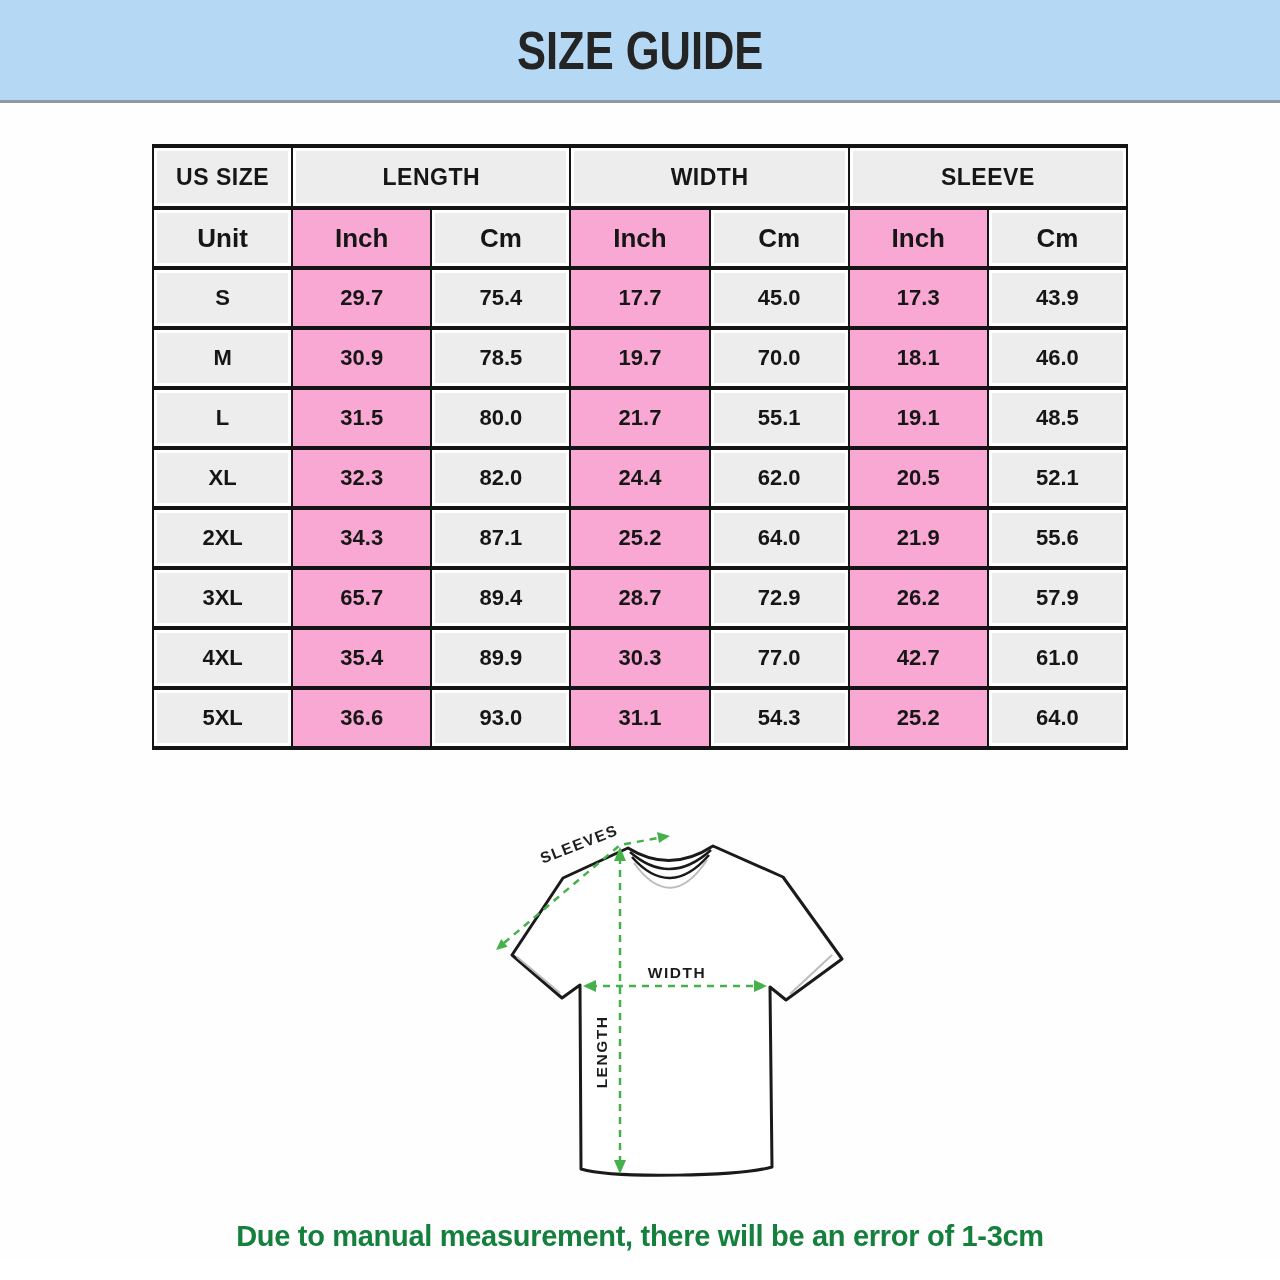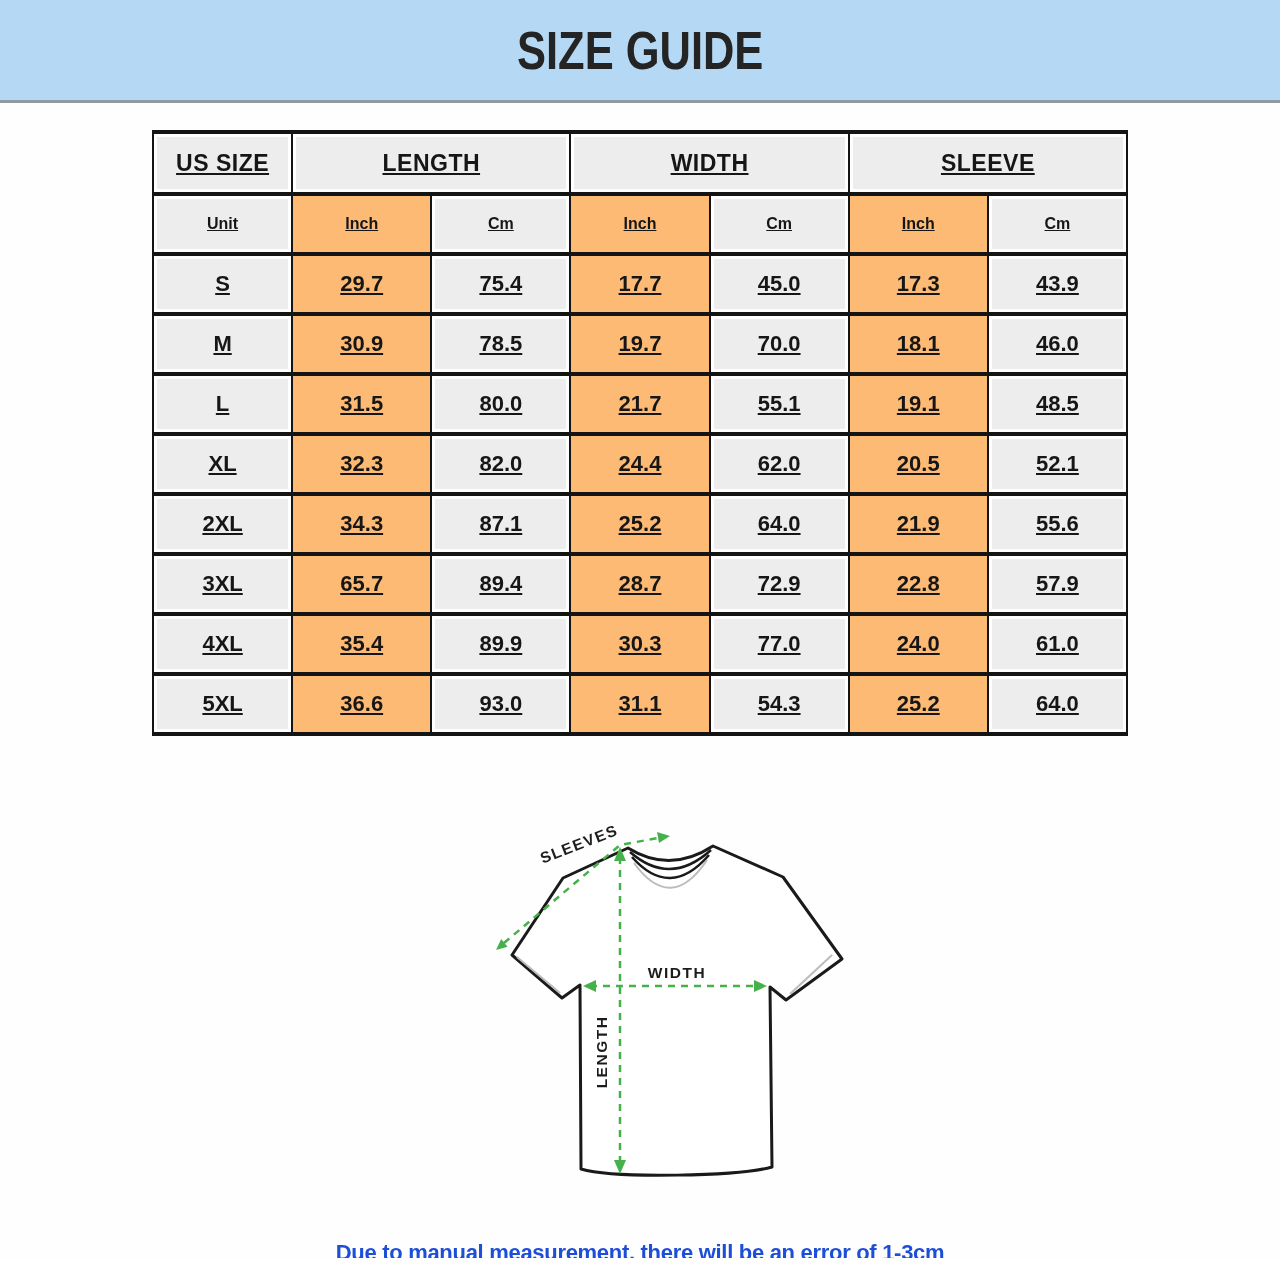--- a/index.html
+++ b/index.html
@@ -13,51 +13,51 @@
     background:#b5d9f4; border-bottom:3px solid #8e99a2;
     display:flex; align-items:center; justify-content:center;
   }
   .banner h1 {
     font-size:53px; font-weight:bold; color:#242424;
     letter-spacing:0px; transform:scaleX(0.82); white-space:nowrap;
   }
 
   
   table.size-table {
-    position:absolute; left:152px; top:130px; width:976px;
+    position:absolute; left:152px; top:144px; width:976px;
     border-collapse:collapse; table-layout:fixed;
-    background:#fdba74; color:#161616;text-decoration:underline;
+    background:#f9a8d4; color:#161616;
   }
   .size-table th, .size-table td {
     border:2px solid #141414; border-top-width:4px; border-bottom-width:4px;
     text-align:center; vertical-align:middle; font-weight:bold;
   }
   .row-group th { height:62px; font-size:23px; letter-spacing:0.5px; }
-  .row-unit  th { height:60px; font-size:16px; }
+  .row-unit  th { height:60px; font-size:26px; }
   .size-table tbody td { height:60px; font-size:22px; }
   .c-gray { background:#ededed; box-shadow:inset 0 0 0 3px #ffffff; }
 
   
   .diagram { position:absolute; left:440px; top:797px; width:440px; height:425px; }
   .diagram svg { width:100%; height:100%; display:block; }
   .shirt-line { fill:#ffffff; stroke:#1a1a1a; stroke-width:3; stroke-linejoin:round; }
   .rib { fill:none; stroke:#1a1a1a; stroke-width:2.5; }
   .hemline { fill:none; stroke:#bcbcbc; stroke-width:2; }
   .measure { fill:none; stroke:#45b14b; stroke-width:2.5; stroke-dasharray:7 6; }
   .arrowhead { fill:#45b14b; stroke:none; }
   .diag-label {
     font-family:"Liberation Sans", sans-serif; font-weight:bold;
     font-size:15.5px; fill:#1c1c1c; letter-spacing:1.5px;
   }
 
   
   .note {
     position:absolute; left:0; top:1220px; width:1280px;
-    text-align:center; font-size:22px; font-weight:bold;
-    color:#1d4ed8; letter-spacing:-0.3px;margin-top:20px;
+    text-align:center; font-size:29px; font-weight:bold;
+    color:#15803d; letter-spacing:-0.3px;
   }
 </style>
 </head>
 <body>
 
 <div class="page">
 
   <header class="banner">
     <h1>SIZE GUIDE</h1>
   </header>
@@ -134,30 +134,30 @@
           <td class="c-gray">64.0</td>
           <td>21.9</td>
           <td class="c-gray">55.6</td>
         </tr>
         <tr>
           <td class="c-gray">3XL</td>
           <td>65.7</td>
           <td class="c-gray">89.4</td>
           <td>28.7</td>
           <td class="c-gray">72.9</td>
-          <td>22.8</td>
+          <td>26.2</td>
           <td class="c-gray">57.9</td>
         </tr>
         <tr>
           <td class="c-gray">4XL</td>
           <td>35.4</td>
           <td class="c-gray">89.9</td>
           <td>30.3</td>
           <td class="c-gray">77.0</td>
-          <td>24.0</td>
+          <td>42.7</td>
           <td class="c-gray">61.0</td>
         </tr>
         <tr>
           <td class="c-gray">5XL</td>
           <td>36.6</td>
           <td class="c-gray">93.0</td>
           <td>31.1</td>
           <td class="c-gray">54.3</td>
           <td>25.2</td>
           <td class="c-gray">64.0</td>

